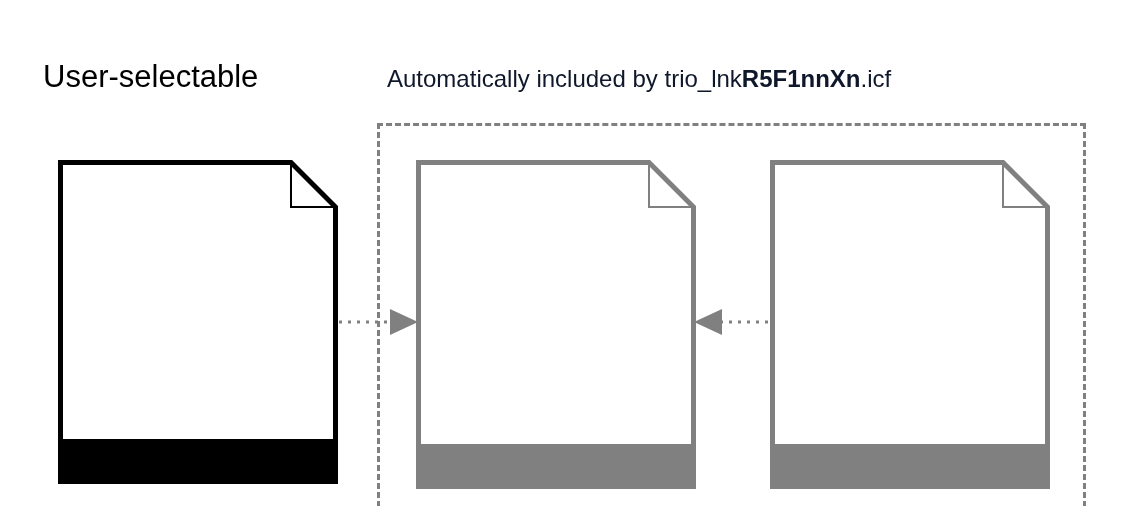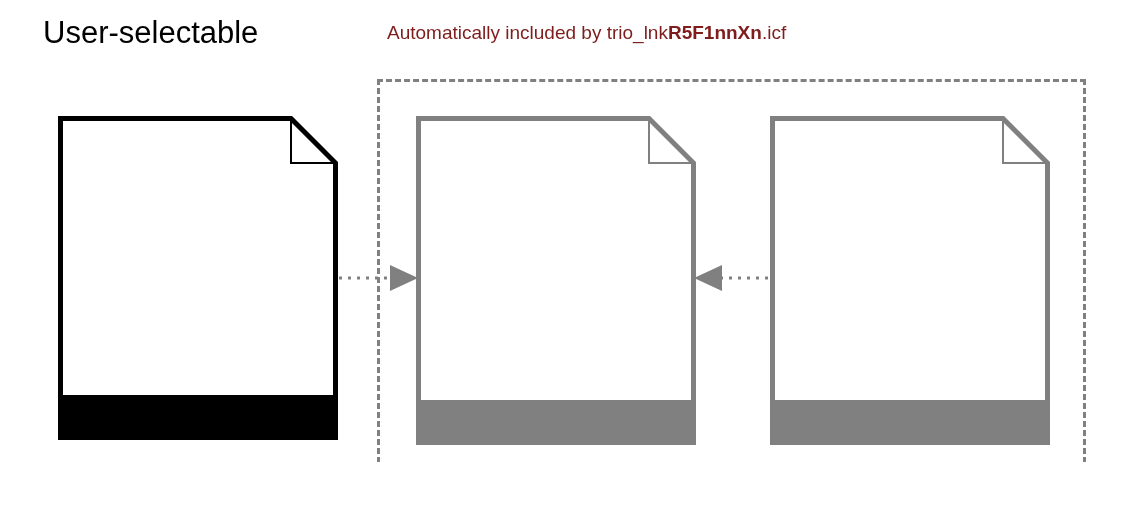--- a/index.html
+++ b/index.html
@@ -9,39 +9,40 @@
   }
   body {
     font-family: "Liberation Sans", sans-serif;
   }
   #canvas {
     position: relative;
     width: 1139px;
     height: 462px;
     background: #ffffff;
     overflow: hidden;
+    margin-top: 44px;
   }
 
   
   .heading {
     position: absolute;
     white-space: nowrap;
     line-height: 1;
   }
   #heading-user {
     left: 43px;
     top: 17px;
     font-size: 31px;
     color: #000000;
   }
   #heading-auto {
     left: 387px;
     top: 23px;
-    font-size: 19px;
-    color: #7f1d1d;
+    font-size: 24px;
+    color: #0f172a;
   }
   .b { font-weight: bold; }
 
   
   #auto-group-box {
     position: absolute;
     left: 377px;
     top: 79px;
     width: 709px;
     height: 402px;

